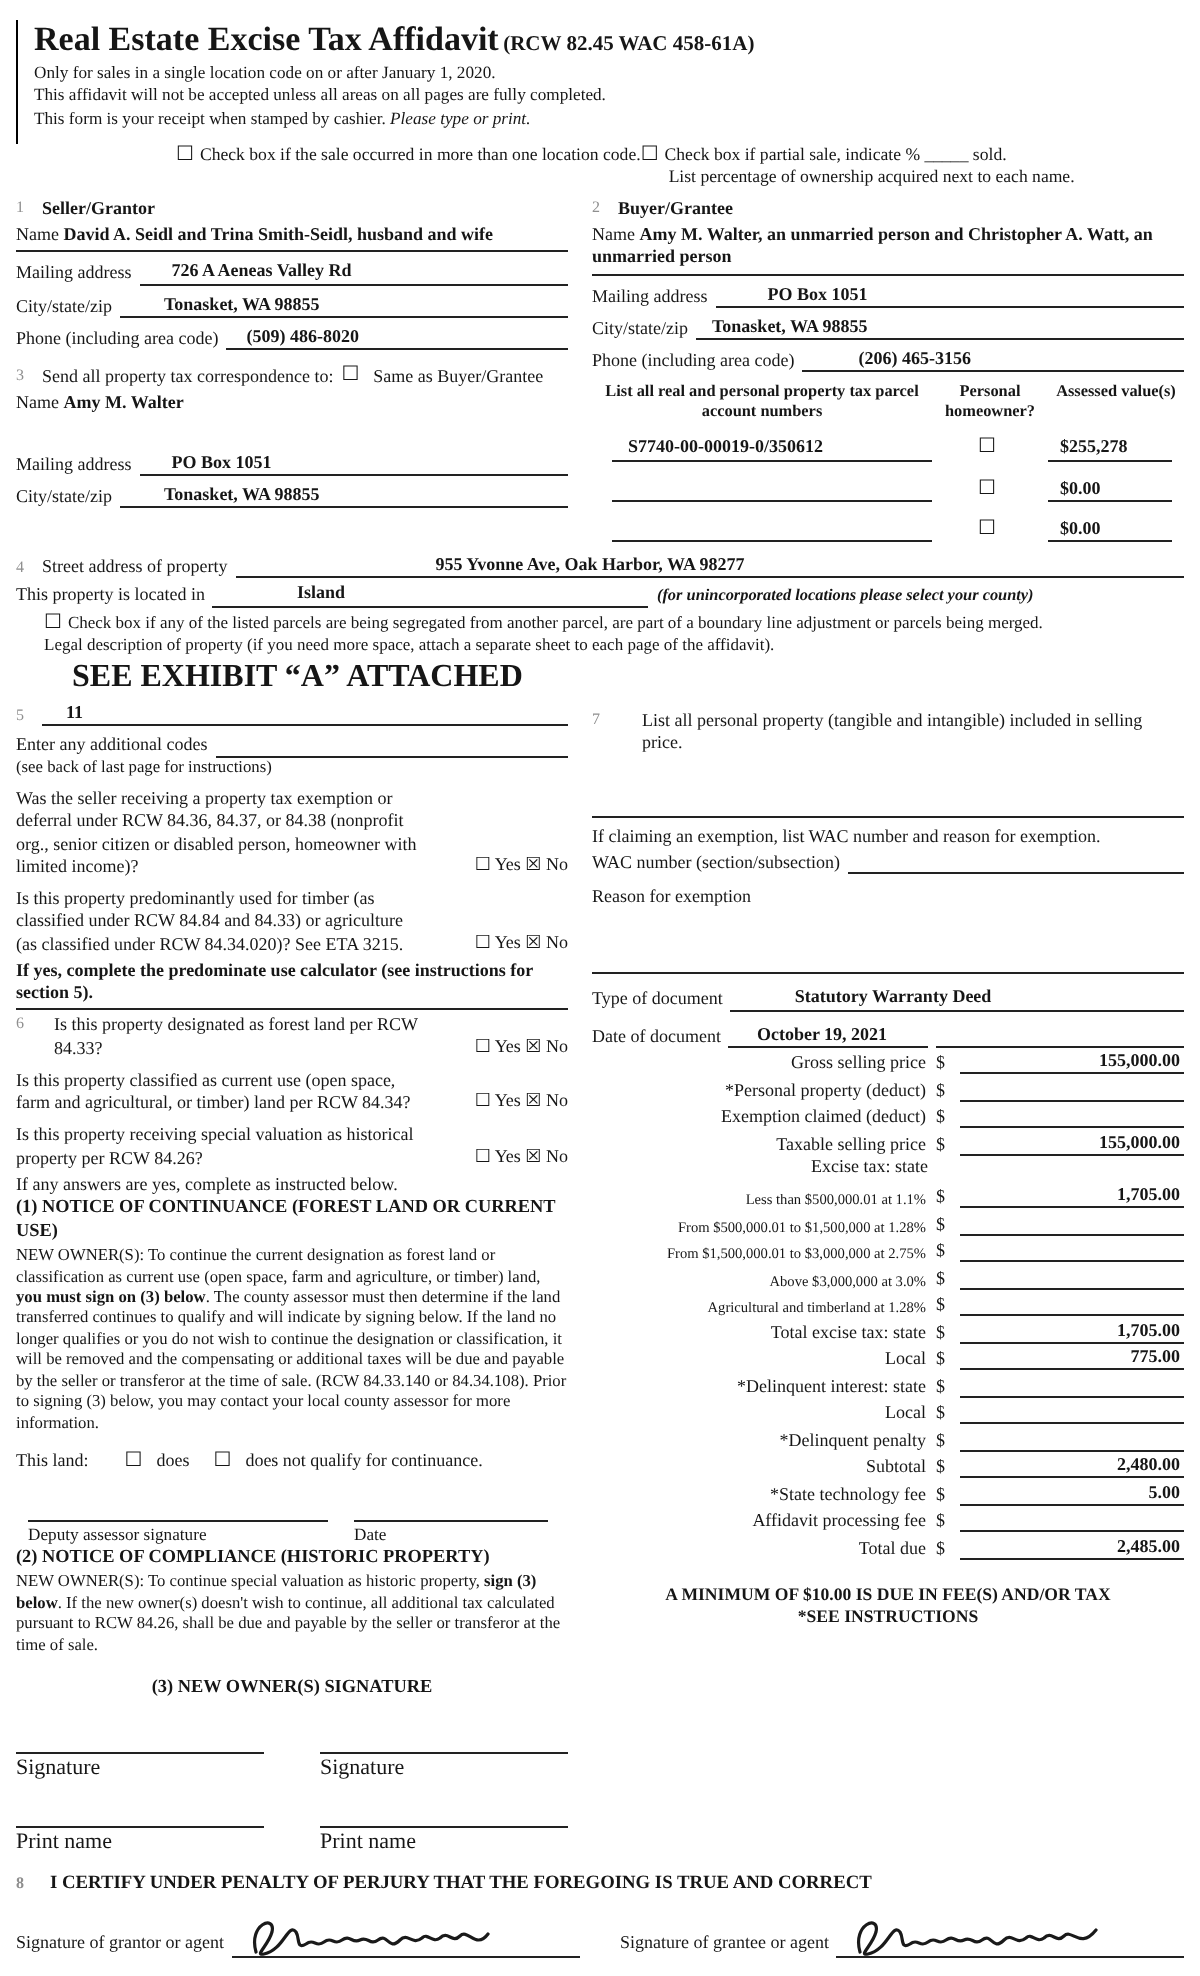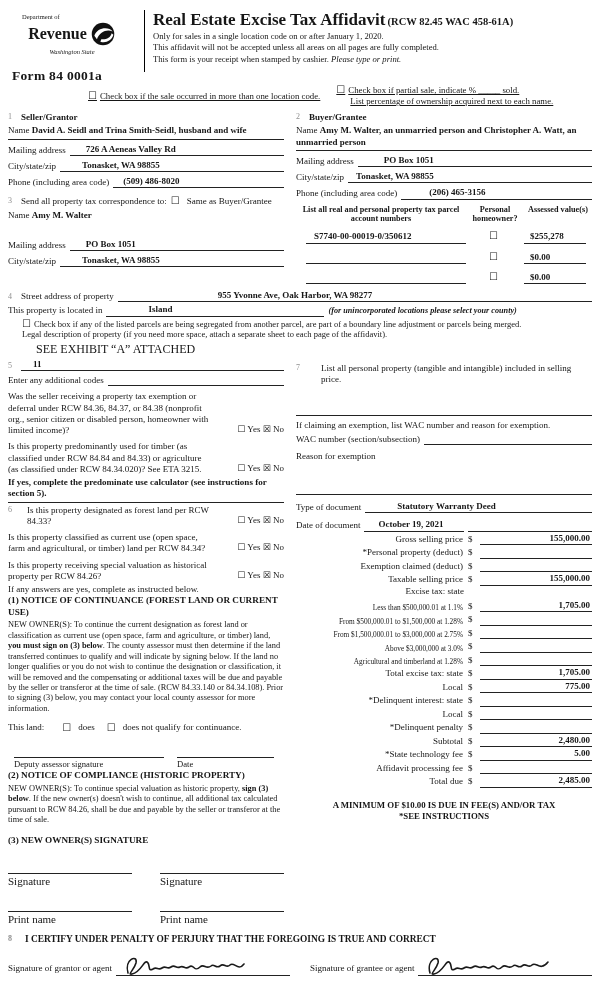--- a/index.html
+++ b/index.html
@@ -13,21 +13,21 @@
   .logo-top {display:flex; align-items:center; justify-content:center; gap:3px;}
   .dept-small {display:block; font-size:6.5px; text-align:left; margin-left:14px;}
   .dept-name {font-size:16px; font-weight:bold; line-height:1;}
   .dept-region {font-size:6.5px; font-style:italic; display:block; margin-top:1px;}
   .form-no {font-size:13.5px; font-weight:bold; margin-top:12px; text-align:left; padding-left:4px; letter-spacing:0.3px;}
   .hdr-div {border-left:1.5px solid #000; height:62px; align-self:flex-start;}
   .title-block {flex:1; padding-top:1px;}
   .title-line {font-size:17px; font-weight:bold; line-height:1.1;}
   .title-ref {font-size:10.5px; font-weight:bold;}
   .hdr-note {font-size:8.6px; margin-top:1px;}
-  .checks {display:flex; margin:0 0 5px 80px; gap:16px; font-size:8.8px; align-items:center;text-decoration:underline;}
+  .checks {display:flex; margin:0 0 5px 80px; font-size:8.8px; align-items:flex-start;}
   .cbx {font-family:"DejaVu Sans",sans-serif; font-size:10px; line-height:1; margin-right:3px;}
   
   .cols {display:flex; gap:12px;}
   .colL {width:276px; flex:none;}
   .colR {flex:1; min-width:0;}
   .frow {display:flex; align-items:flex-end; gap:4px;}
   .fill {flex:1; border-bottom:1px solid #222; font-weight:bold; white-space:nowrap; padding:0 2px; min-height:10px;}
   .fillfix {border-bottom:1px solid #222; font-weight:bold; padding:0 6px; min-height:10px;}
   .sec {color:#8f8f8f; font-size:8px; padding-right:5px; flex:none;}
   .bh {font-weight:bold;}
@@ -42,21 +42,21 @@
   .pval {flex:1; border-bottom:1px solid #222; font-weight:bold; padding-left:6px; min-height:11px; margin-right:6px;}
   
   .qrow {display:flex; justify-content:space-between; align-items:flex-end; margin-top:5px;}
   .qtext {width:206px;}
   .qbox {white-space:nowrap; padding-bottom:1px;}
   .para {font-size:8.35px; margin-top:2px;}
   .ntitle {font-weight:bold; font-size:9.2px; margin-top:0;}
   .dep {display:flex; gap:13px; margin-top:24px;}
   .depcell {border-top:1px solid #222; font-size:8.6px; padding-top:1px;}
   .d1{width:150px; margin-left:6px;}.d2{flex:1; margin-right:10px;}
-  .nosig {text-align:left; font-weight:bold; font-size:9.2px; margin-top:10px;}
+  .nosig {text-align:center; font-weight:bold; font-size:9.2px; margin-top:10px;}
   .sigpair {display:flex; gap:28px; margin-top:26px;}
   .sigcell {flex:1; border-top:1px solid #222; font-size:11px; padding-top:1px;}
   
   .taxrow {display:flex; align-items:flex-end; height:13.5px;}
   .taxlabel {flex:1; text-align:right; padding-right:5px; white-space:nowrap;}
   .rate {font-size:7.3px;}
   .dol {width:12px; flex:none;}
   .tamt {width:112px; flex:none; border-bottom:1px solid #222; text-align:right; font-weight:bold; padding-right:2px; min-height:11px;}
   .excise-hdr {text-align:right; padding-right:128px; height:13px;}
   .minnote {text-align:center; font-weight:bold; font-size:8.8px; margin-top:12px; line-height:1.3;}
@@ -67,33 +67,20 @@
   .sigrow {display:flex; align-items:flex-end; gap:4px; height:30px;}
   .sigline {flex:1; border-bottom:1px solid #222; position:relative; height:100%;}
   .scribble {position:absolute; bottom:-6px; left:4px;}
 </style>
 </head>
 <body>
 
 <div class="page">
 
   <div class="hdr">
-    <div class="logo">
-      <span class="dept-small">Department of</span>
-      <div class="logo-top">
-        <span class="dept-name">Revenue</span>
-        <svg width="26" height="26" viewBox="0 0 30 30">
-          <circle cx="15" cy="15" r="13" fill="#111"></circle>
-          <path d="M5 17 C8 7 22 6 26 12 C20 9 11 12 8 21 Z" fill="#fff"></path>
-          <path d="M13 21 C18 22 24 19 25 14 L27 16 C25 23 18 26 12 24 Z" fill="#fff"></path>
-        </svg>
-      </div>
-      <span class="dept-region">Washington State</span>
-      <div class="form-no">Form 84 0001a</div>
-    </div>
     <div class="hdr-div"></div>
     <div class="title-block">
       <div>
         <span class="title-line">Real Estate Excise Tax Affidavit</span>
         <span class="title-ref">(RCW 82.45 WAC 458-61A)</span>
       </div>
       <div class="hdr-note">Only for sales in a single location code on or after January 1, 2020.</div>
       <div class="hdr-note">This affidavit will not be accepted unless all areas on all pages are fully completed.</div>
       <div class="hdr-note"><span>This form is your receipt when stamped by cashier. </span><i>Please type or print.</i></div>
     </div>
@@ -195,33 +182,34 @@
   </div>
   <div class="frow mt2">
     <span>This property is located in</span>
     <span class="fillfix" style="width:218px; padding-left:42px;">Island</span>
     <i style="font-size:8.2px; font-weight:bold;">(for unincorporated locations please select your county)</i>
   </div>
   <div class="mt2" style="font-size:8.5px; padding-left:14px;">
     <span class="cbx">☐</span><span>Check box if any of the listed parcels are being segregated from another parcel, are part of a boundary line adjustment or parcels being merged.</span>
   </div>
   <div style="font-size:8.5px; padding-left:14px;">Legal description of property (if you need more space, attach a separate sheet to each page of the affidavit).</div>
-  <div style="font-size:12px; font-weight:normal; margin:2px 0 2px 28px;">SEE EXHIBIT “A” ATTACHED</div>
+  <div style="font-size:16px; font-weight:bold; margin:2px 0 2px 28px;">SEE EXHIBIT “A” ATTACHED</div>
 
   <div class="cols">
 
     <div class="colL">
       <div class="frow">
         <span class="sec">5</span>
         <span class="fill" style="padding-left:12px;">11</span>
       </div>
       <div class="frow mt4">
         <span>Enter any additional codes</span>
         <span class="fill"></span>
       </div>
+      <div style="font-size:8.4px;">(see back of last page for instructions)</div>
 
       <div class="qrow">
         <span class="qtext">Was the seller receiving a property tax exemption or deferral under RCW 84.36, 84.37, or 84.38 (nonprofit org., senior citizen or disabled person, homeowner with limited income)?</span>
         <span class="qbox">☐ Yes ☒ No</span>
       </div>
       <div class="qrow">
         <span class="qtext">Is this property predominantly used for timber (as classified under RCW 84.84 and 84.33) or agriculture (as classified under RCW 84.34.020)? See ETA 3215.</span>
         <span class="qbox">☐ Yes ☒ No</span>
       </div>
       <div class="bh mt2" style="font-weight:normal;"><b>If yes, complete the predominate use calculator (see instructions for section 5).</b></div>

